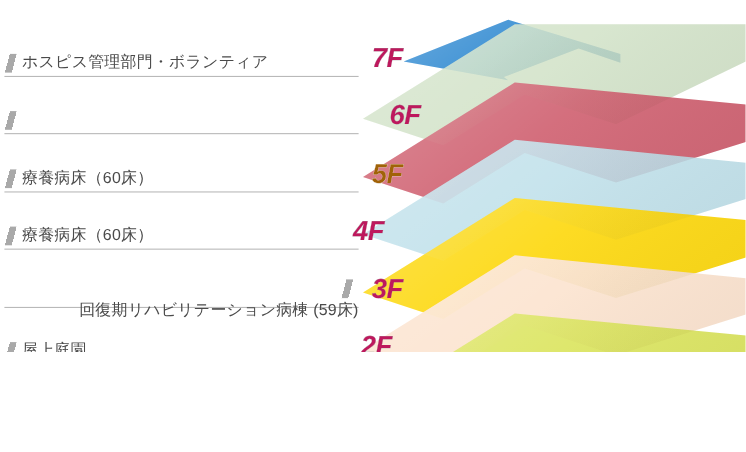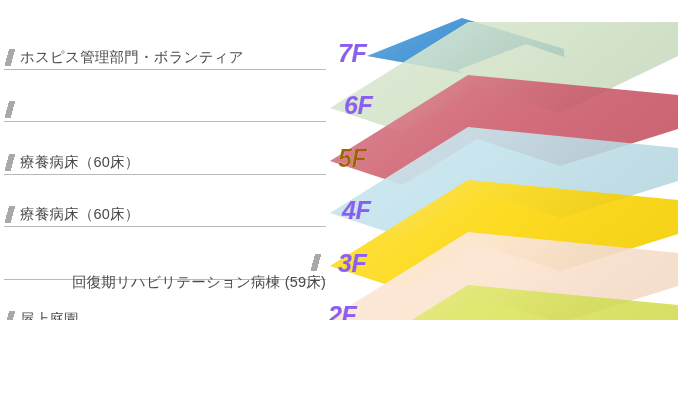--- a/index.html
+++ b/index.html
@@ -59,21 +59,21 @@
     font-family: "Liberation Sans", "DejaVu Sans", sans-serif;
   }
   
   .floor-num {
     position: absolute;
     font-size: 25px;
     font-weight: bold;
     font-style: italic;
     letter-spacing: -0.5px;
     line-height: 25px;
-    color: #8b5cf6;
+    color: #be185d;
     -webkit-text-stroke: 0.2px #a8a8a8;
     white-space: nowrap;
     user-select: none;
   }
   .floor-num.on-dark {
     color: #a16207;
     -webkit-text-stroke: 0.2px #ececec;
   }
 </style>
 </head>
@@ -133,21 +133,21 @@
         <span class="slash-mark"></span>
         <span class="label-text">屋上庭園</span>
       </div>
       <div class="label-row" style="top: 359px;">
         <span class="slash-mark"></span>
       </div>
     </div>
 
   <div id="nums-container">
       <div class="floor-num" style="left: 338px; top: 41px;">7F</div>
-      <div class="floor-num" style="left: 344px; top: 93px;">6F</div>
+      <div class="floor-num" style="left: 354px; top: 93px;">6F</div>
       <div class="floor-num on-dark" style="left: 338px; top: 146px;">5F</div>
-      <div class="floor-num" style="left: 342px; top: 198px;">4F</div>
+      <div class="floor-num" style="left: 321px; top: 198px;">4F</div>
       <div class="floor-num" style="left: 338px; top: 251px;">3F</div>
       <div class="floor-num" style="left: 328px; top: 303px;">2F</div>
       <div class="floor-num" style="left: 324px; top: 356px;">1F</div>
     </div>
 
 </div>
 
 </body></html>

